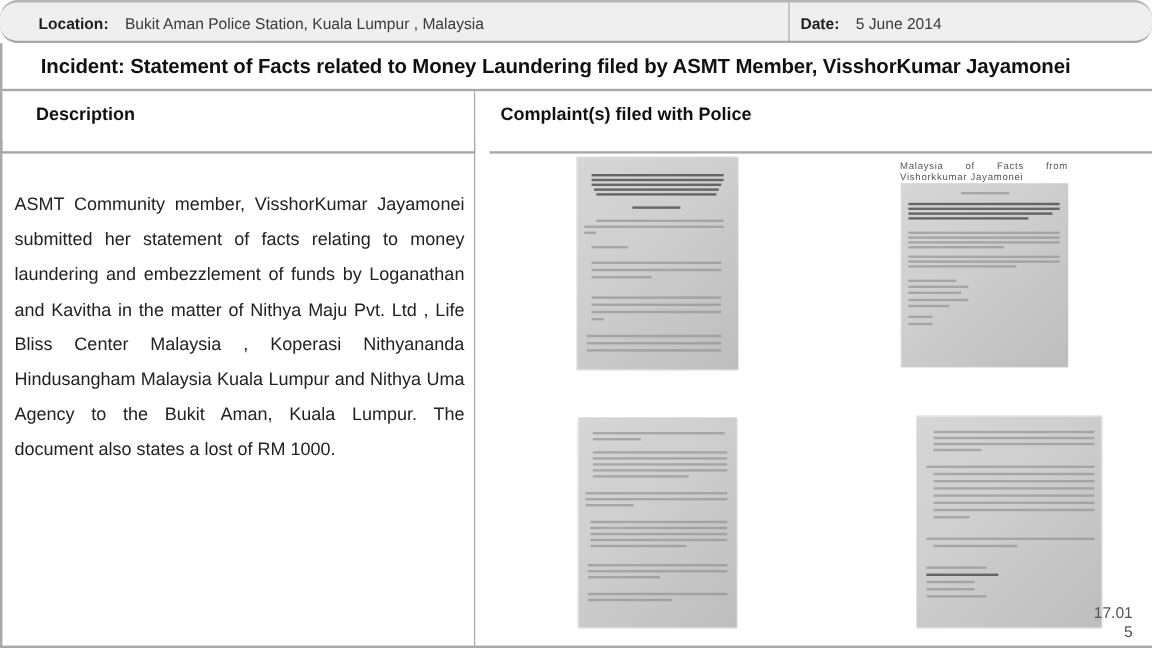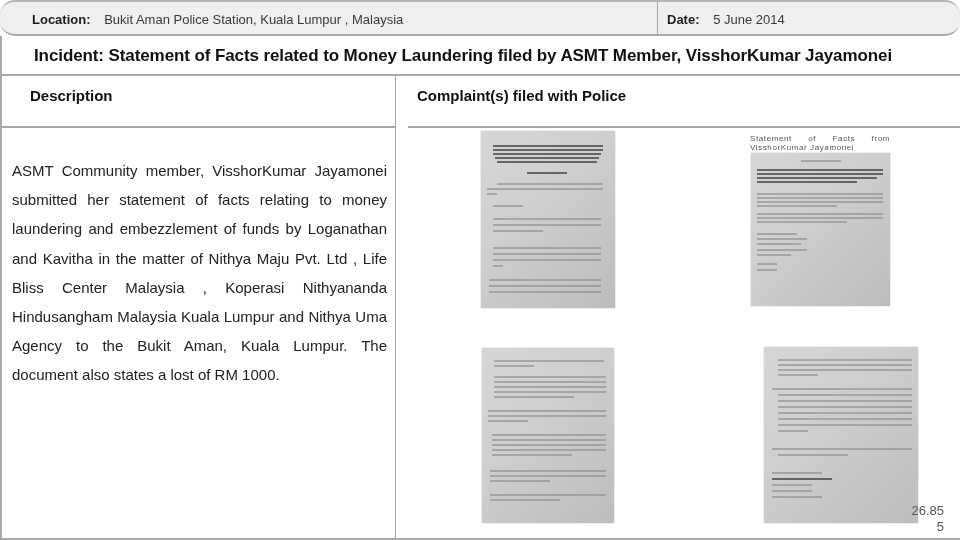--- a/index.html
+++ b/index.html
@@ -80,21 +80,21 @@
     <div class="line" style="left:12px;top:99px;width:50px;"></div>
     <div class="line" style="left:12px;top:116px;width:108px;"></div>
     <div class="line" style="left:12px;top:122px;width:108px;"></div>
     <div class="line" style="left:12px;top:128px;width:108px;"></div>
     <div class="line" style="left:12px;top:134px;width:10px;"></div>
     <div class="line" style="left:8px;top:148px;width:112px;"></div>
     <div class="line" style="left:8px;top:154px;width:112px;"></div>
     <div class="line" style="left:8px;top:160px;width:112px;"></div>
   </div>
 
-  <div class="doc-caption">Statement of Facts from VisshorKumar Jayamonei</div>
+  <div class="doc-caption">Malaysia of Facts from Vishorkkumar Jayamonei</div>
   <div class="doc" style="left:751px;top:153px;width:139px;height:153px;">
     <div class="line" style="left:50px;top:7px;width:40px;"></div>
     <div class="line bold" style="left:6px;top:16px;width:126px;"></div>
     <div class="line bold" style="left:6px;top:20px;width:126px;"></div>
     <div class="line bold" style="left:6px;top:24px;width:120px;"></div>
     <div class="line bold" style="left:6px;top:28px;width:100px;"></div>
     <div class="line" style="left:6px;top:40px;width:126px;"></div>
     <div class="line" style="left:6px;top:44px;width:126px;"></div>
     <div class="line" style="left:6px;top:48px;width:126px;"></div>
     <div class="line" style="left:6px;top:52px;width:80px;"></div>
@@ -149,16 +149,16 @@
     <div class="line" style="left:8px;top:101px;width:140px;"></div>
     <div class="line" style="left:14px;top:107px;width:70px;"></div>
     <div class="line" style="left:8px;top:125px;width:50px;"></div>
     <div class="line bold" style="left:8px;top:131px;width:60px;"></div>
     <div class="line" style="left:8px;top:137px;width:40px;"></div>
     <div class="line" style="left:8px;top:143px;width:40px;"></div>
     <div class="line" style="left:8px;top:149px;width:50px;"></div>
   </div>
 
   <div class="pagenum">
-    <div>26.85</div>
+    <div>17.01</div>
     <div>5</div>
   </div>
 </div>
 
 </body></html>

